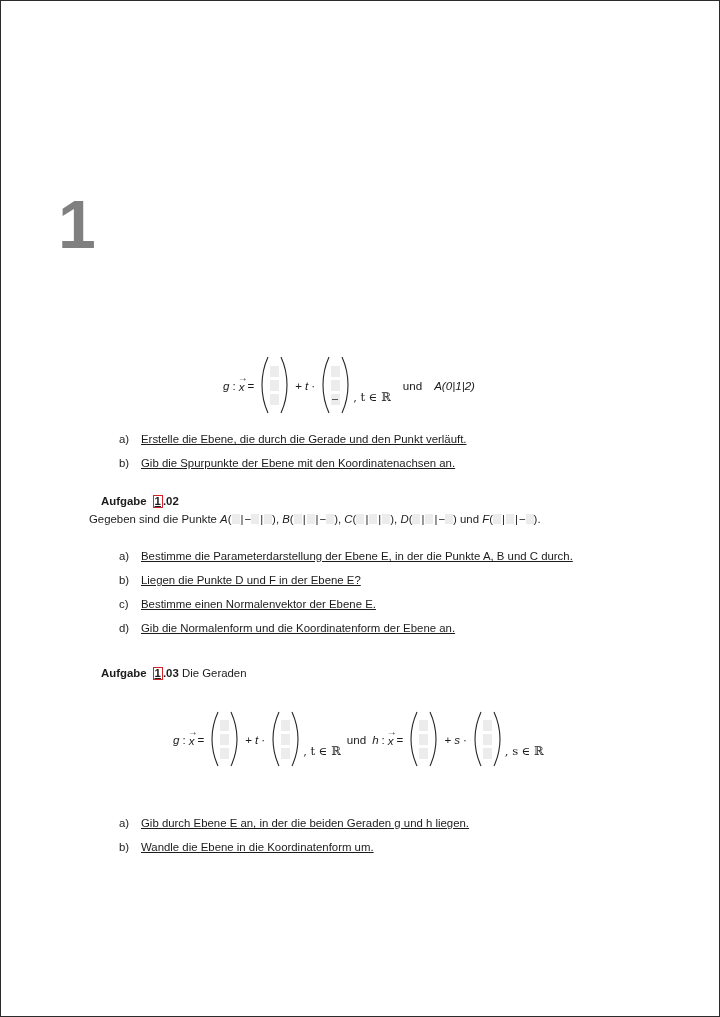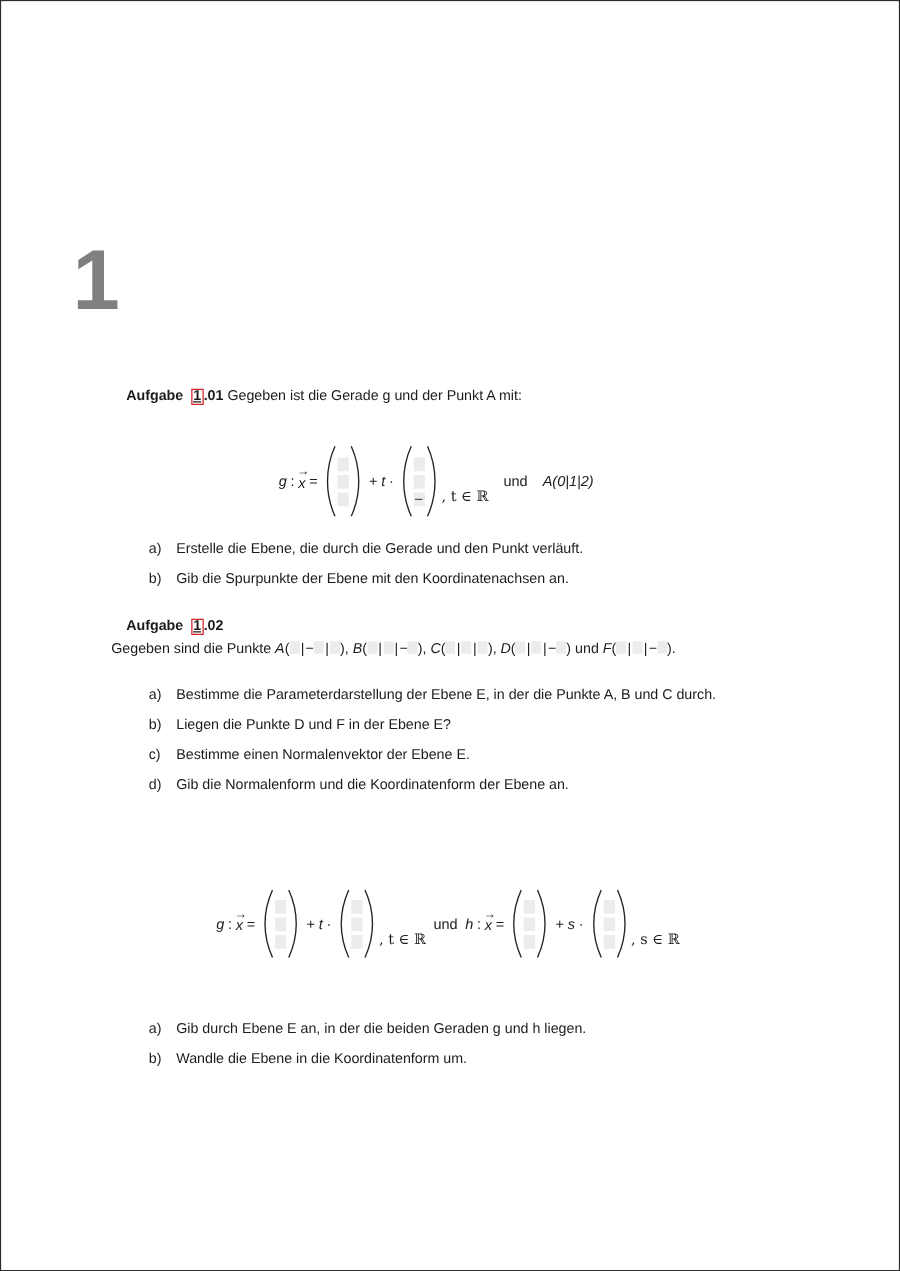--- a/index.html
+++ b/index.html
@@ -86,21 +86,21 @@
   .item-row {
     display: flex;
     align-items: baseline;
     margin-bottom: 12px;
   }
   .item-mark {
     width: 22px;
     flex: 0 0 22px;
     color: #1c1c1c;
   }
-  .item-text { flex: 1 1 auto; }
+  .item-text { flex: 1 1 auto; text-decoration: underline; }
 
   
   .math-row {
     position: absolute;
     display: flex;
     align-items: center;
     font-size: 11.6px;
     color: #1c1c1c;
     white-space: nowrap;
   }
@@ -177,24 +177,20 @@
 </head>
 <body>
 
 <div class="page">
 <div class="page-inner">
 
   <div class="chapter-head">
     <span class="chapter-number">1</span>
   </div>
 
-  <div class="body-block" style="left:100px; top:308px; width:520px;">
-    <span class="lbl-bold">Aufgabe</span><span class="spacer-w-sm"></span><a class="refbox" href="#">1</a><span class="lbl-bold">.01</span>
-    <span>Gegeben ist die Gerade g und der Punkt A mit:</span>
-  </div>
 
   <div class="math-row" style="left:222px; top:355px;">
     <span class="mi">g</span>
     <span class="mop">:</span>
     <span class="vecsym"><span class="arrow">→</span>x</span>
     <span class="mop">=</span>
 
     <span class="colvec">
       <span class="paren">
         <svg width="9" height="58" viewBox="0 0 9 58">
@@ -273,20 +269,24 @@
     <div class="item-row">
       <span class="item-mark">c)</span>
       <span class="item-text">Bestimme einen Normalenvektor der Ebene E.</span>
     </div>
     <div class="item-row">
       <span class="item-mark">d)</span>
       <span class="item-text">Gib die Normalenform und die Koordinatenform der Ebene an.</span>
     </div>
   </div>
 
+  <div class="body-block" style="left:100px; top:664px; width:540px;">
+    <span class="lbl-bold">Aufgabe</span><span class="spacer-w-sm"></span><a class="refbox" href="#">1</a><span class="lbl-bold">.03</span>
+    <span>Die Geraden</span>
+  </div>
 
   <div class="math-row" style="left:172px; top:710px;">
     <span class="mi">g</span>
     <span class="mop">:</span>
     <span class="vecsym"><span class="arrow">→</span>x</span>
     <span class="mop">=</span>
 
     <span class="colvec">
       <span class="paren">
         <svg width="9" height="56" viewBox="0 0 9 56">

